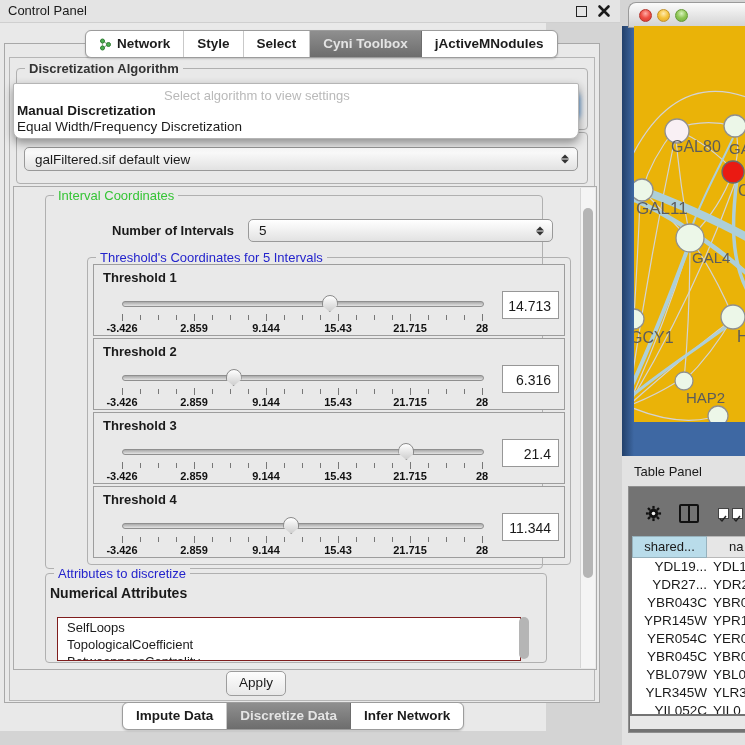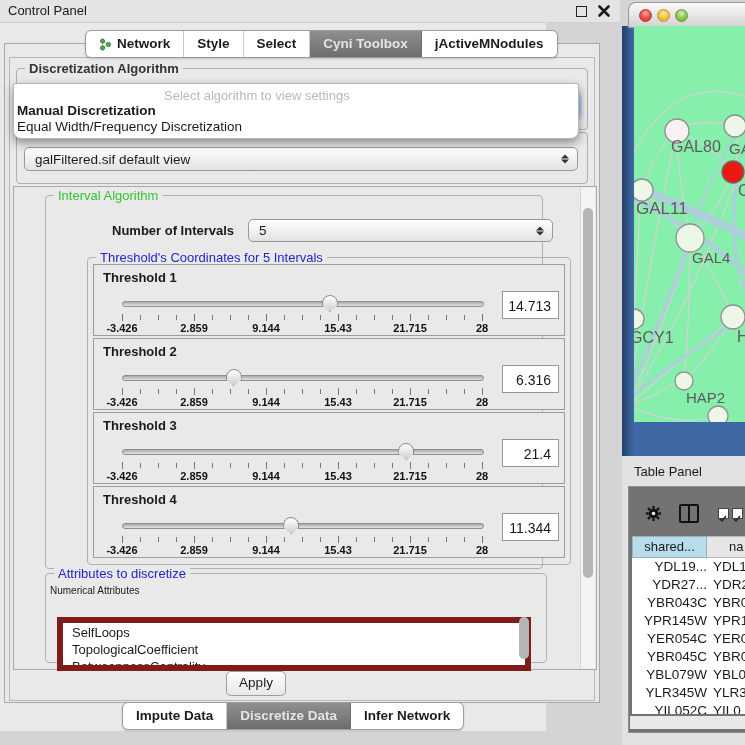--- a/index.html
+++ b/index.html
@@ -56,40 +56,40 @@
          border:1px solid #8a8a8a;border-radius:8px 8px 3px 3px;box-sizing:border-box;
          clip-path:polygon(0 0,100% 0,100% 60%,50% 100%,0 60%)}
   .ticks{position:absolute;left:0;top:21px;width:360px;height:8px}
   .tick{position:absolute;top:1px;width:1px;height:5px;background:#777}
   .tick.major{top:0;height:7px}
   .scale{position:absolute;left:0;top:29px;width:360px;height:12px}
   .ticklabel{position:absolute;transform:translateX(-50%);font-size:11px;font-weight:bold;color:#111;white-space:nowrap}
   .valbox{position:absolute;left:408px;top:26px;width:57px;height:28px;background:#fff;border:1px solid #979797;
           font-size:14px;text-align:right;line-height:28px;padding-right:7px;box-sizing:border-box}
   #grp-attr{left:31px;top:386px;width:500px;height:88px}
-  #attr-label{left:36px;top:398px;font-size:10px;font-weight:normal}
-  #attrlist{left:43px;top:430px;width:462px;height:42px;background:#fff;border:6px solid #7f1d1d;overflow:hidden}
+  #attr-label{left:36px;top:398px;font-size:14px;font-weight:bold}
+  #attrlist{left:43px;top:430px;width:462px;height:42px;background:#fff;border:1px solid #7f1d1d;overflow:hidden}
   .litem{font-size:13px;line-height:14px;padding:3px 0 0 9px;white-space:nowrap}
   #attrlist-sb{left:505px;top:430px;width:10px;height:42px;background:#b5b5b5;border-radius:5px}
   #apply-btn{left:226px;top:671px;width:58px;height:23px;background:linear-gradient(#fdfdfd,#e8e8e8);
              border:1px solid #9d9d9d;border-radius:5px;font-size:13.5px;text-align:center;line-height:22px}
   
   #popup{left:13px;top:83px;width:564px;height:54px;background:#fff;border:1px solid #b5b5b5;
          border-radius:2px 2px 8px 8px;box-shadow:0 4px 10px rgba(0,0,0,.4);z-index:50}
   #popup-ph{left:150px;top:4px;font-size:13px;color:#b9b9b9}
   .popup-opt{left:3px;font-size:13.5px;white-space:nowrap}
   
   #net-frame{left:622px;top:26px;width:123px;height:430px;background:linear-gradient(90deg,#22406a,#3e68a3 12px,#3e68a3)}
   #net-titlebar{left:628px;top:2px;width:117px;height:24px;background:linear-gradient(#fbfbfb,#d2d2d2);
                 border:1px solid #9a9a9a;border-right:none;border-radius:8px 0 0 0}
   .tl{position:absolute;top:6px;width:13px;height:13px;border-radius:50%;box-sizing:border-box}
   #tl-red{left:638px;background:radial-gradient(circle at 50% 32%,#ffada6 0%,#ee4d43 50%,#d33a31 100%);border:1px solid #b5342c}
   #tl-yellow{left:656px;background:radial-gradient(circle at 50% 32%,#ffeab0 0%,#f5c33b 50%,#dfa42c 100%);border:1px solid #c2922a}
   #tl-green{left:674px;background:radial-gradient(circle at 50% 32%,#d8f2bc 0%,#8ec653 50%,#6fae3d 100%);border:1px solid #659a37}
-  #net-canvas{left:634px;top:26px;width:111px;height:396px;background:#86efac;overflow:hidden}
+  #net-canvas{left:634px;top:26px;width:111px;height:396px;background:#eab308;overflow:hidden}
   
   #tp{left:622px;top:456px;width:123px;height:289px;background:#e2e2e2}
   #tp-title{left:12px;top:8px;font-size:13px}
   #tp-body{left:6px;top:30px;width:117px;height:245px;border:1px solid #8f8f8f;border-right:none;background:#737373}
   .gearwrap{left:16px;top:18px}
   .splitico{left:50px;top:17px;width:16px;height:15px;border:2px solid #111;border-radius:2px}
   .splitico:before{content:"";position:absolute;left:50%;top:0;width:2px;height:100%;background:#111;transform:translateX(-50%)}
   .cb{position:absolute;top:21px;width:11px;height:11px;border:1.5px solid #444;background:#fff;box-sizing:border-box}
   #thead{left:3px;top:49px;width:114px;height:22px;display:flex}
   .th1{width:75px;background:#b9dcea;border:1px solid #97b2bd;font-size:13px;text-align:center;line-height:20px;box-sizing:border-box}
@@ -149,21 +149,21 @@
   <div class="abs group" id="grp-tabledata">
     <span class="gtitle bold">Table Data</span>
   </div>
   <div class="abs combo" id="combo-table">
     <span>galFiltered.sif default view</span>
     <span class="spin"></span>
   </div>
 
   <div class="abs" id="scrollpane">
     <div class="abs group" id="grp-interval">
-      <span class="gtitle green">Interval Algorithm</span>
+      <span class="gtitle green">Interval Coordinates</span>
       <div class="abs" id="noi-label">Number of Intervals</div>
       <div class="abs combo" id="combo-noi">
         <span>5</span>
         <span class="spin"></span>
       </div>
       <div class="abs group" id="grp-thr">
         <span class="gtitle blue">Threshold's Coordinates for 5 Intervals</span>
 
         <div class="thrpanel" style="top:6px">
           <div class="thrlabel">Threshold 1</div>

